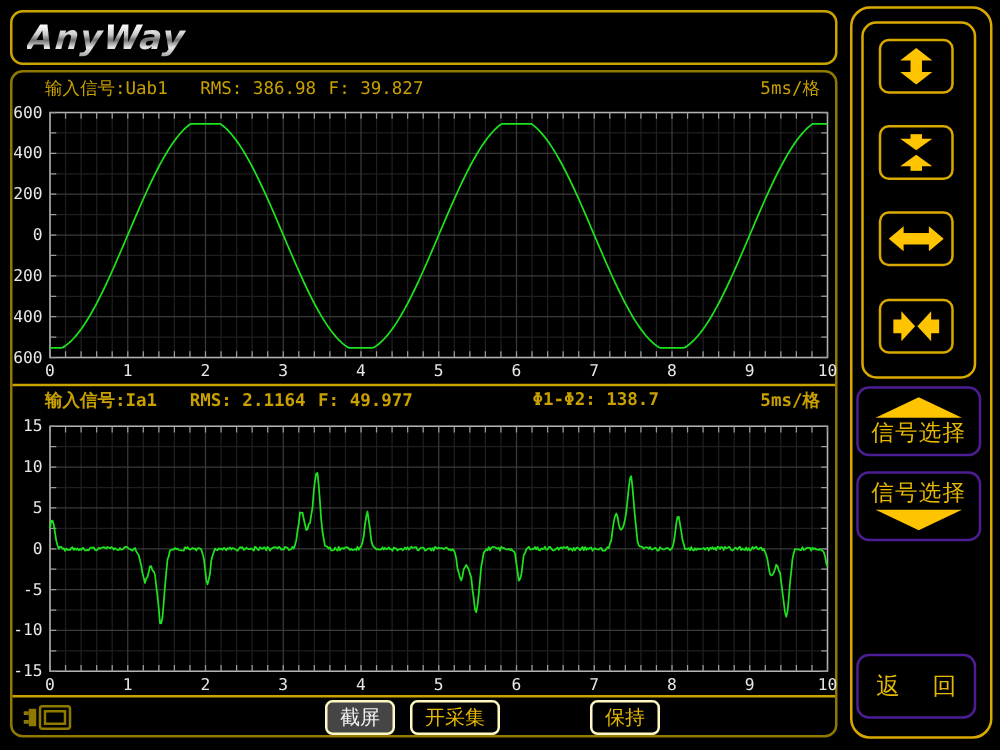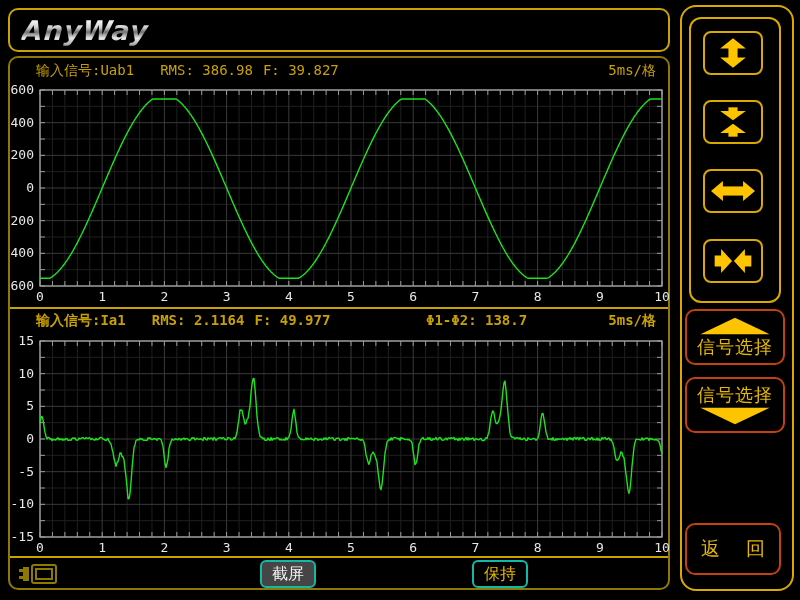--- a/index.html
+++ b/index.html
@@ -29,37 +29,37 @@
   .scope-header .phase{position:absolute;left:416px;top:0;}
   .scope-header .tb{position:absolute;right:12px;top:0;}
   #hdr1{top:4px;} #hdr2{top:254px;font-weight:bold;}
   .chart{position:absolute;left:0;}
   #chart0{top:26px;} #chart1{top:277px;}
   .separator{position:absolute;left:0;width:100%;height:2px;background:#c9a400;}
   #sep1{top:249px;} #sep2{top:498px;}
 
   
   .bottombar{position:absolute;left:0;top:500px;width:100%;height:28px;}
-  .bbtn{position:absolute;top:2px;height:24px;border:2px solid #14b8a6;border-radius:6px;
+  .bbtn{position:absolute;top:2px;height:24px;border:2px solid #fef9c3;border-radius:6px;
     background:#000;color:#e6b800;font-size:16px;display:flex;align-items:center;
     justify-content:center;padding:0 10px;cursor:pointer;}
   #btn-screenshot{left:250px;background:#454545;color:#f2f2f2;}
   #btn-acquire{left:318px;}
   #btn-hold{left:462px;}
   .battery{position:absolute;left:8px;top:5px;}
 
   
   .sidebar{position:absolute;left:680px;top:5px;width:110px;height:582px;
     border:2px solid #d9a900;border-radius:16px;background:#000;}
   .zoomgroup{position:absolute;left:7px;top:10px;width:88px;height:282px;
     border:2px solid #d9a900;border-radius:12px;}
   .zbtn{position:absolute;left:12px;width:56px;height:40px;border:2px solid #d9a900;
     border-radius:8px;display:flex;align-items:center;justify-content:center;cursor:pointer;}
   #z0{top:12px;} #z1{top:81px;} #z2{top:150px;} #z3{top:220px;}
-  .sbtn{position:absolute;left:3px;width:96px;border:2px solid #c2410c;border-radius:10px;
+  .sbtn{position:absolute;left:3px;width:96px;border:2px solid #4c1d95;border-radius:10px;
     color:#e6b800;display:flex;flex-direction:column;align-items:center;
     justify-content:center;cursor:pointer;background:#000;}
   .sbtn .lbl{font-size:18px;letter-spacing:1px;line-height:22px;}
   #btn-sig-up{top:302px;height:52px;}
   #btn-sig-down{top:370px;height:52px;}
   #btn-channel{top:446px;height:50px;}
   #btn-back{top:516px;height:52px;flex-direction:row;justify-content:space-between;
     padding:0 14px;box-sizing:border-box;width:96px;font-size:19px;}
 </style>
 </head>
@@ -516,20 +516,21 @@
 
   <div class="bottombar">
     <svg class="battery" width="40" height="22" viewBox="0 0 40 22">
       <rect x="1" y="6" width="4" height="3" fill="#8f7a00"></rect>
       <rect x="1" y="13" width="4" height="3" fill="#8f7a00"></rect>
       <rect x="5" y="4" width="6" height="14" fill="#8f7a00"></rect>
       <rect x="14" y="2" width="24" height="18" rx="2" fill="none" stroke="#8f7a00" stroke-width="2"></rect>
       <rect x="18" y="6" width="16" height="10" fill="none" stroke="#8f7a00" stroke-width="2"></rect>
     </svg>
     <div class="bbtn" id="btn-screenshot">截屏</div>
+    <div class="bbtn" id="btn-acquire">开采集</div>
     <div class="bbtn" id="btn-hold">保持</div>
   </div>
 </div>
 
 <div class="sidebar">
   <div class="zoomgroup">
     <div class="zbtn" id="z0">
       <svg width="44" height="30" viewBox="0 0 48 32">
         <polygon points="24,0 38,11 10,11" fill="#ffc400"></polygon>
         <rect x="19" y="10" width="10" height="12" fill="#ffc400"></rect>

